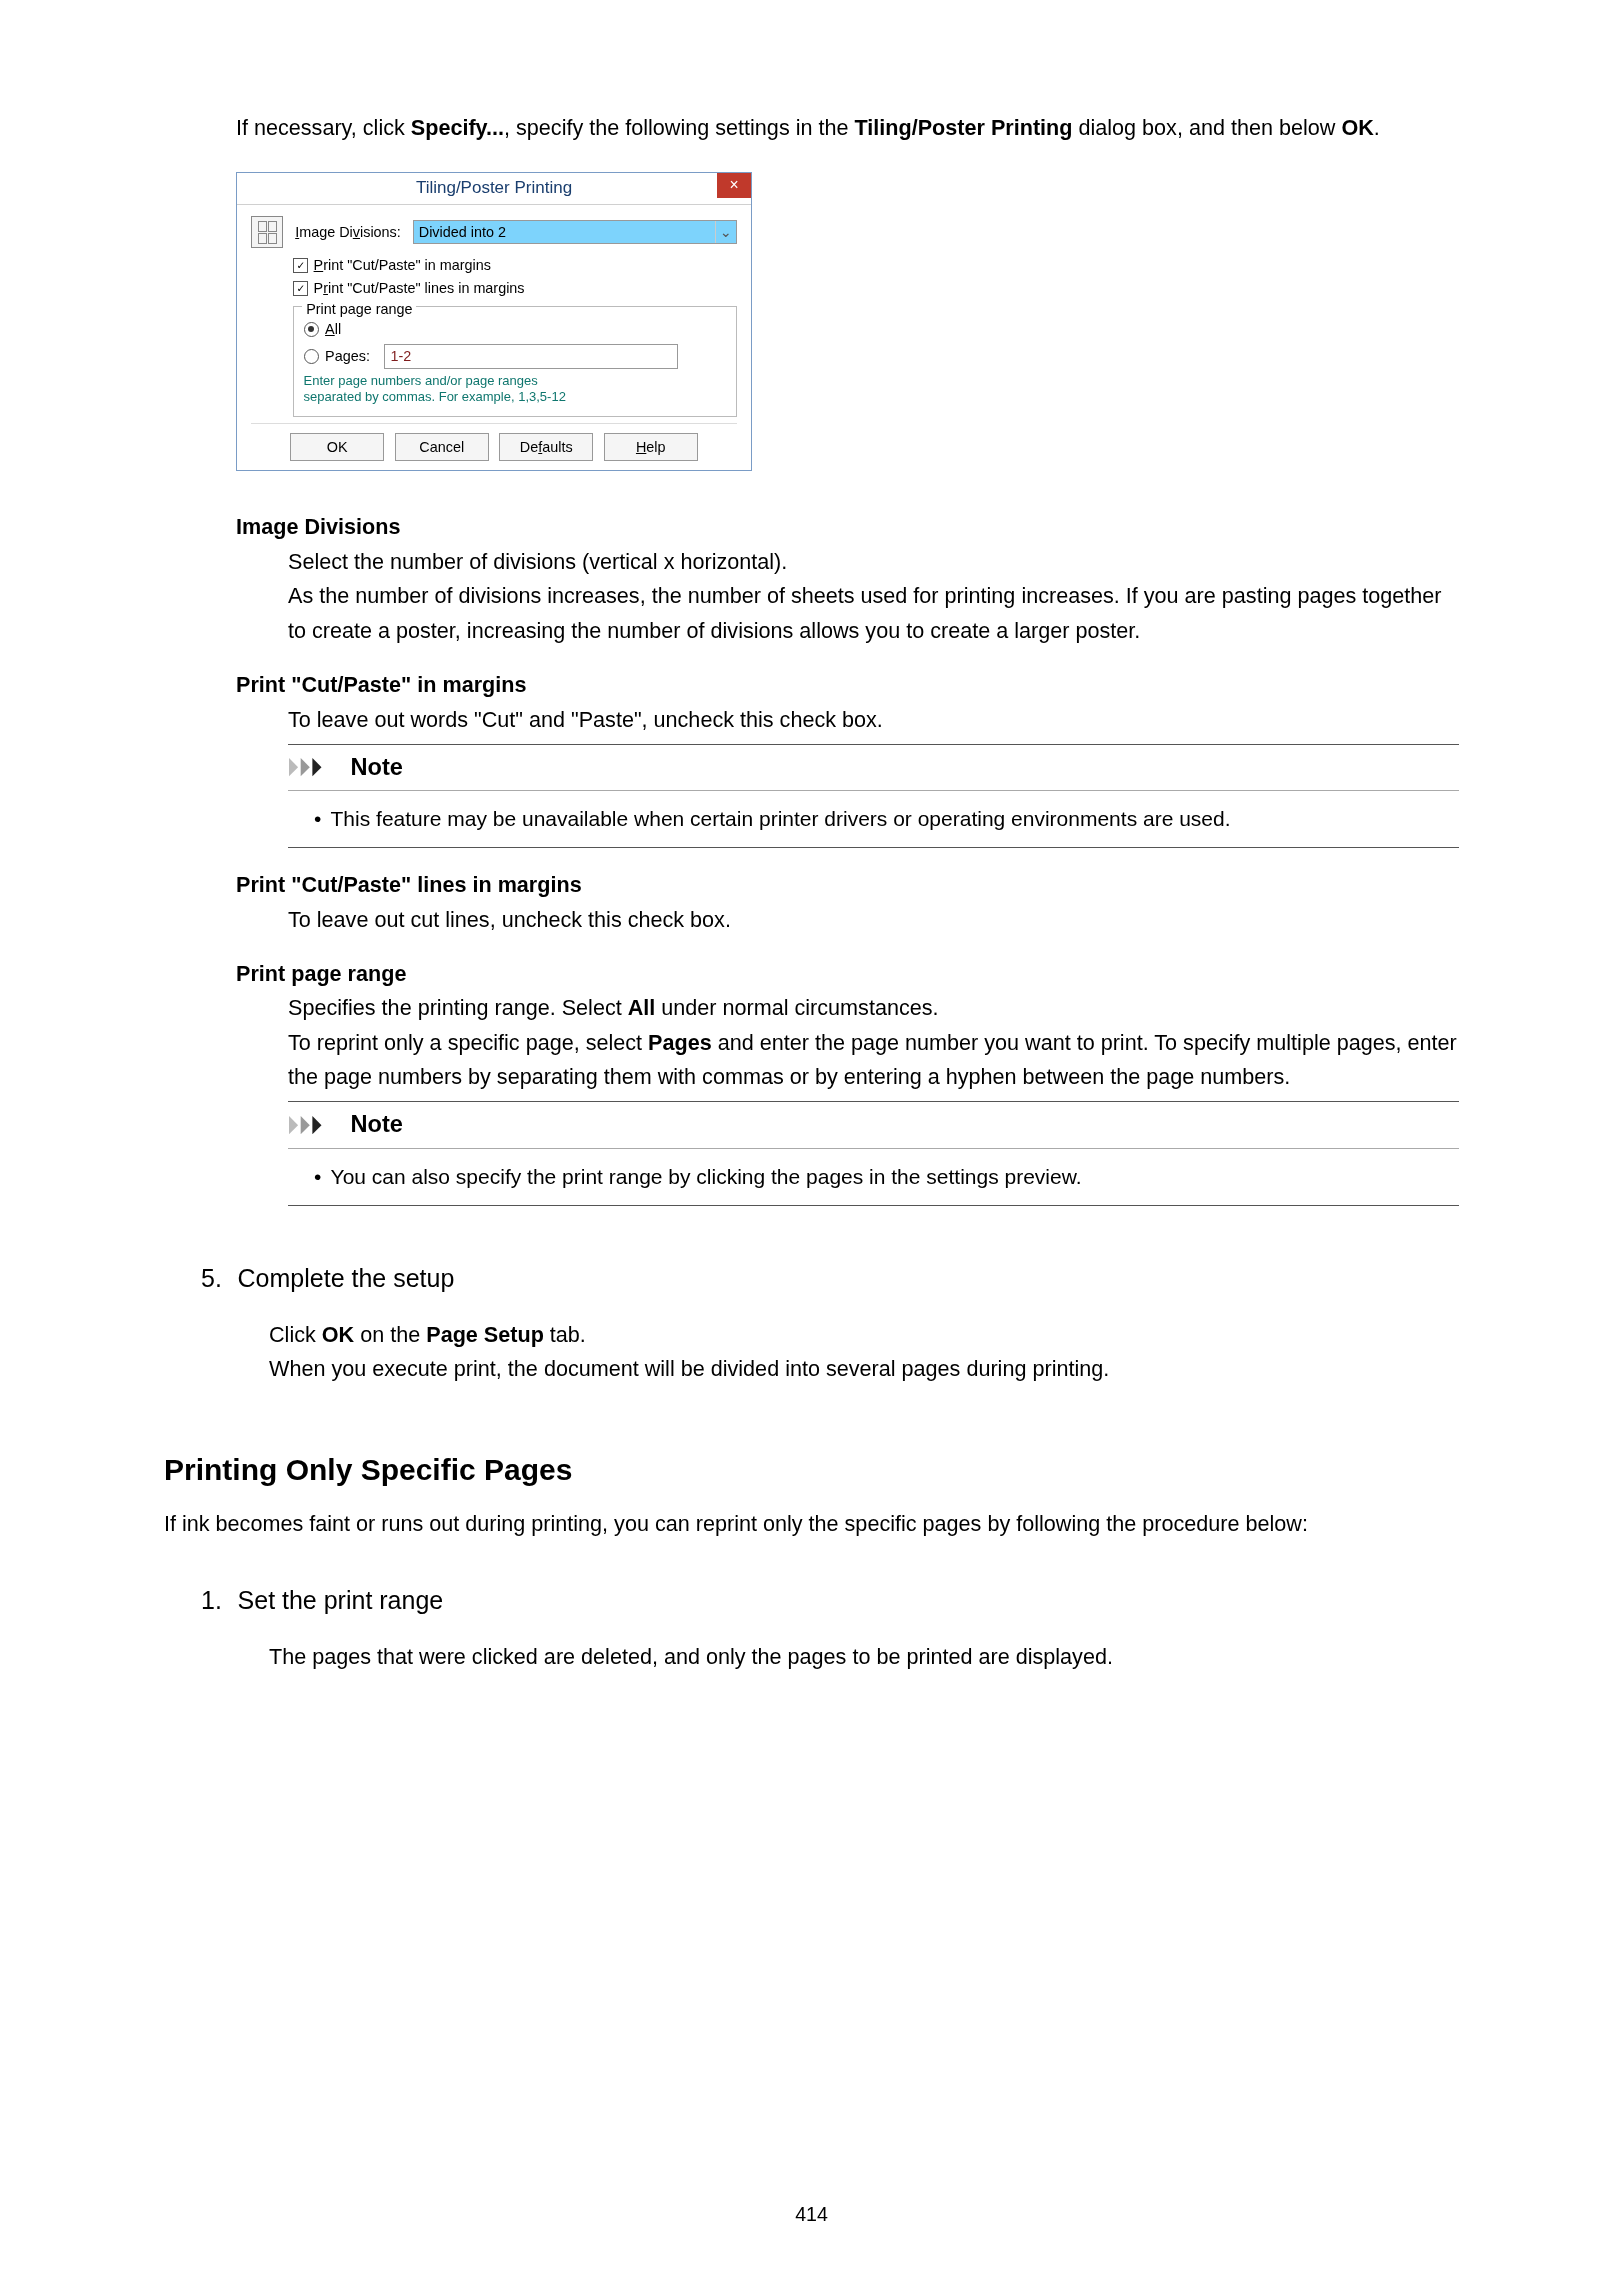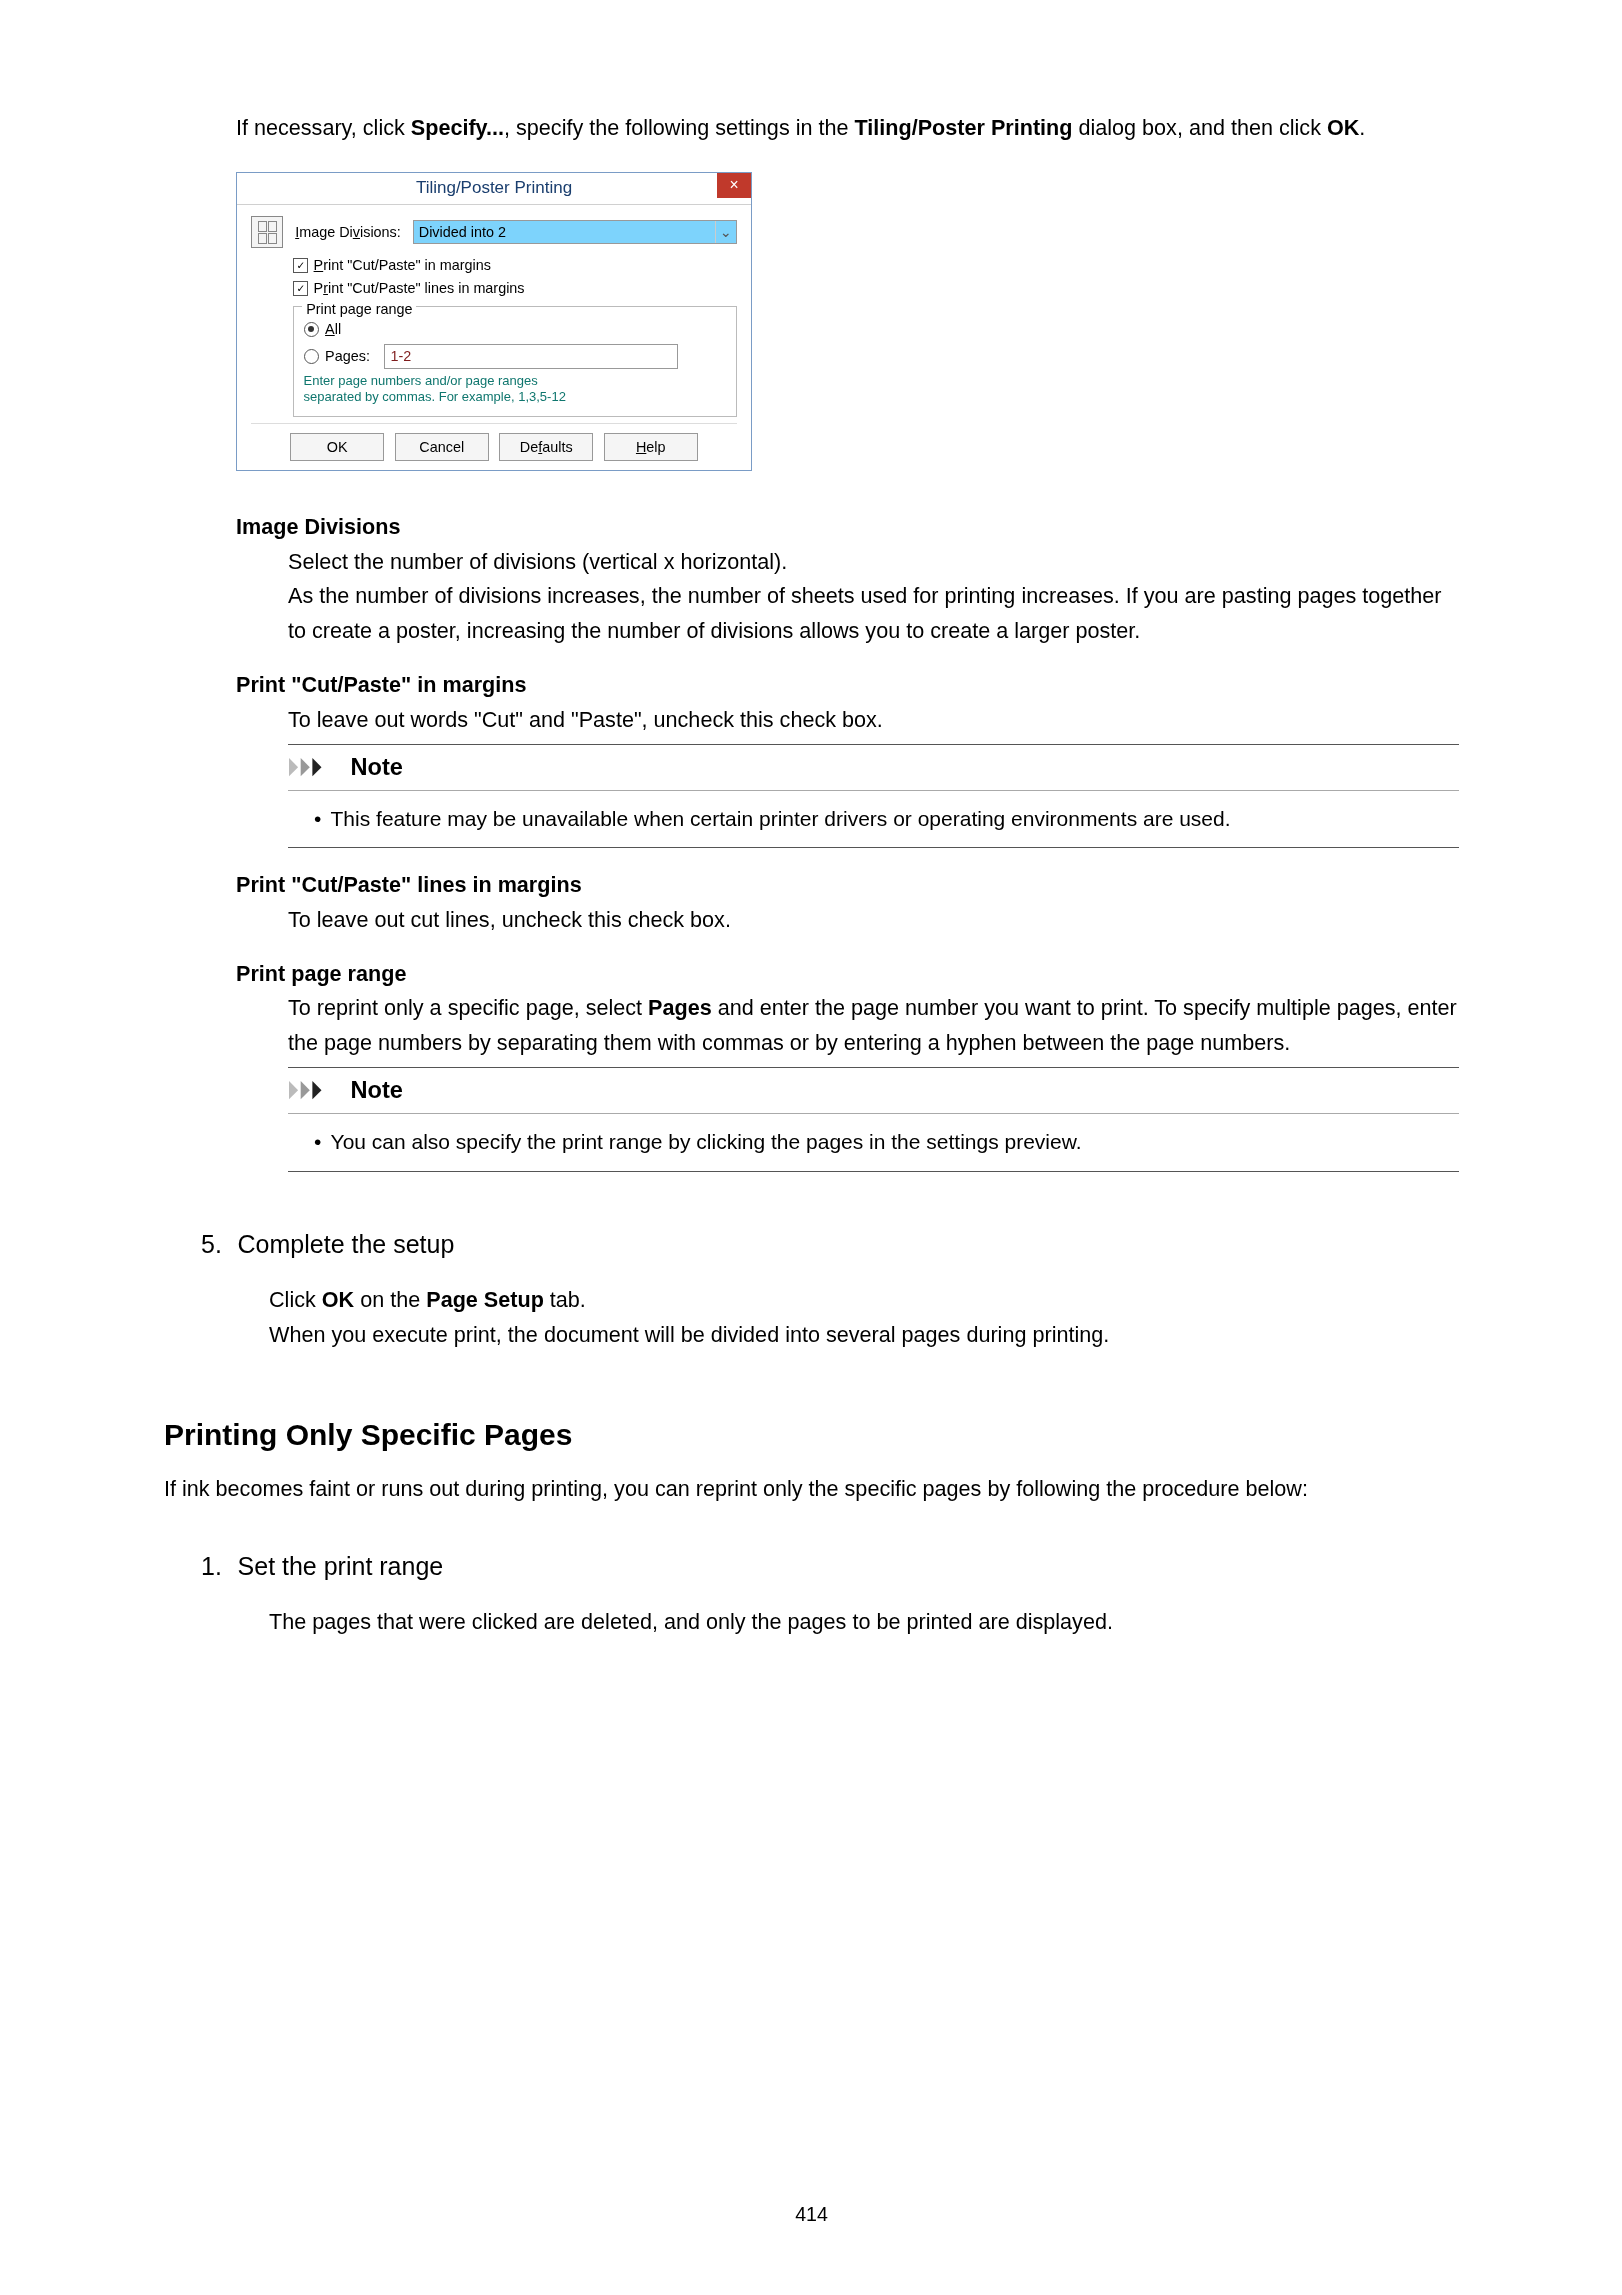--- a/index.html
+++ b/index.html
@@ -266,21 +266,21 @@
   }
   .b { font-weight: bold; }
   .u { text-decoration: underline; }
 </style>
 </head>
 <body>
 
 <div class="page">
 
   <div class="intro-line">
-    <span>If necessary, click </span><span class="b">Specify...</span><span>, specify the following settings in the </span><span class="b">Tiling/Poster Printing</span><span> dialog box, and then click </span><span class="b">OK</span><span>.</span>
+    <span>If necessary, click </span><span class="b">Specify...</span><span>, specify the following settings in the </span><span class="b">Tiling/Poster Printing</span><span> dialog box, and then below </span><span class="b">OK</span><span>.</span>
   </div>
 
   <div class="dialog">
     <div class="titlebar">
       <span class="title-text">Tiling/Poster Printing</span>
       <div class="close">
           <span>×</span>
         </div>
     </div>
     <div class="dbody">
@@ -365,20 +365,23 @@
           <span>This feature may be unavailable when certain printer drivers or operating environments are used.</span>
         </div>
       </div>
     </div>
 
     <div class="dt">Print "Cut/Paste" lines in margins</div>
     <div class="dd">To leave out cut lines, uncheck this check box.</div>
 
     <div class="dt">Print page range</div>
     <div class="dd">
+      <span>Specifies the printing range. Select </span><span class="b">All</span><span> under normal circumstances.</span>
+    </div>
+    <div class="dd">
       <span>To reprint only a specific page, select </span><span class="b">Pages</span><span> and enter the page number you want to print. To specify multiple pages, enter the page numbers by separating them with commas or by entering a hyphen between the page numbers.</span>
     </div>
 
     <div class="note-box">
       <div class="note-head">
         <span class="arrows">
           <svg width="52" height="18.3" viewBox="0 0 80 28">
             <polygon points="0,0 14,14 0,28" fill="#bbb"></polygon>
             <polygon points="18,0 32,14 18,28" fill="#999"></polygon>
             <polygon points="36,0 50,14 36,28" fill="#222"></polygon>

